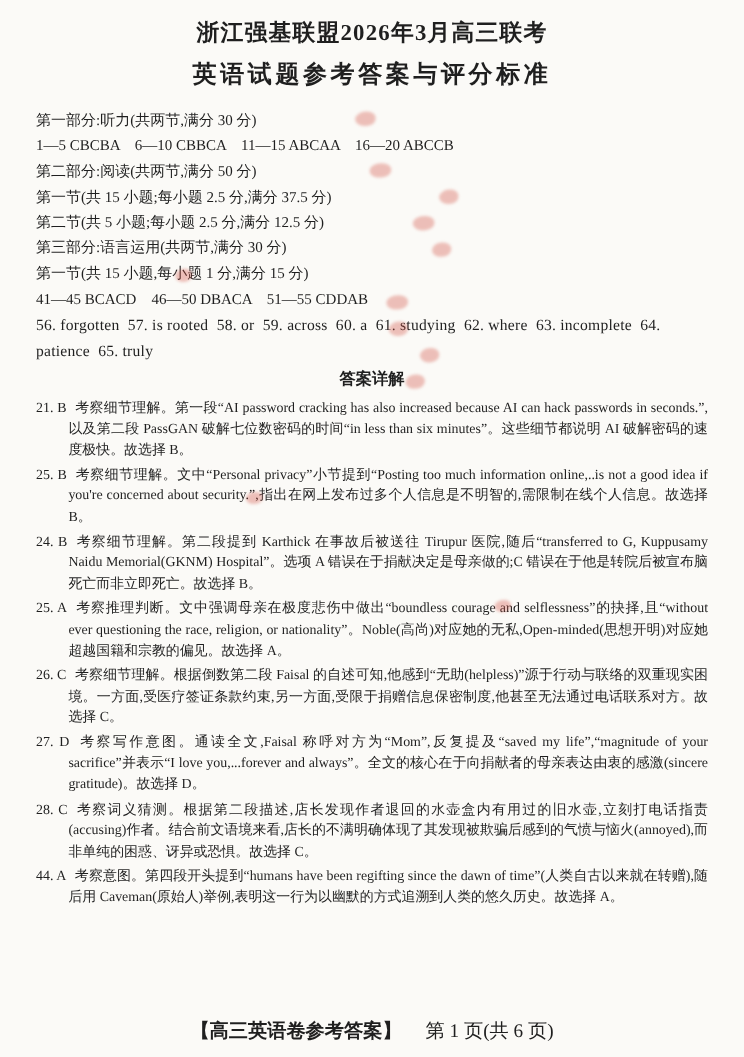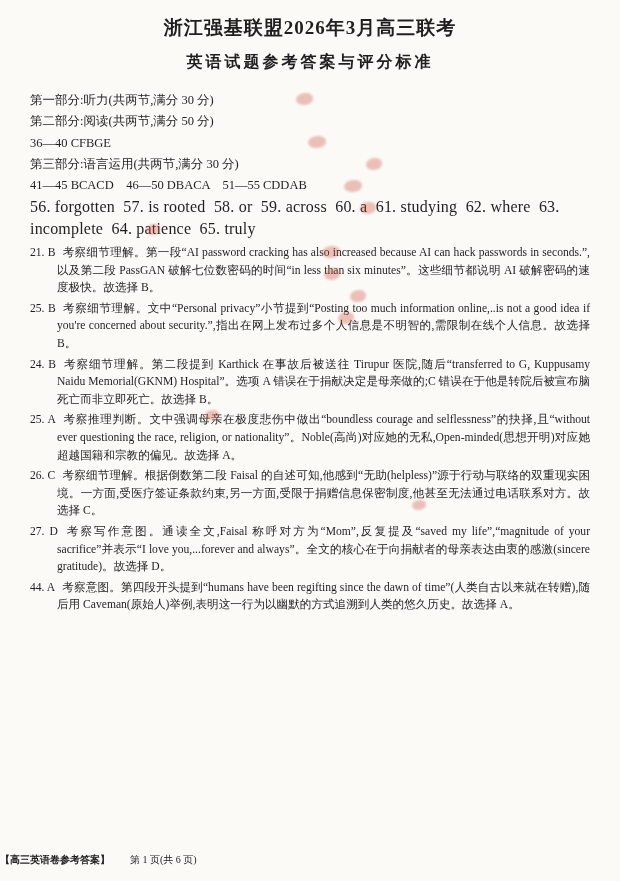--- a/index.html
+++ b/index.html
@@ -13,66 +13,71 @@
     width:620px;height:881px;
     margin:0 auto;
     background:var(--paper);
     color:var(--ink);
     font-family:"Liberation Serif","DejaVu Serif",serif;
     box-sizing:border-box;
     padding:14px 30px 0 30px;
     overflow:hidden;
   }
   .title1{text-align:center;font-weight:bold;font-size:19px;letter-spacing:1px;margin-top:2px;line-height:24px;}
-  .title2{text-align:center;font-weight:bold;font-size:16px;letter-spacing:3px;margin-top:7px;line-height:30px;}
+  .title2{text-align:center;font-weight:bold;font-size:20px;letter-spacing:3px;margin-top:7px;line-height:30px;}
   .answer-key{margin-top:13px;font-size:12.5px;}
   .answer-key p{margin:0;line-height:21.3px;white-space:pre-wrap;}
   .answer-key p.h{font-weight:normal;}
-  .answer-key p.fills{font-size:16px;letter-spacing:0.2px;}
+  .answer-key p.fills{font-size:13px;letter-spacing:0.2px;}
   .detail-header{text-align:center;font-weight:bold;font-size:13.5px;margin-top:3px;line-height:20px;}
   .explanations{margin-top:5px;font-size:11.6px;}
   .exp{margin:0 0 3px 0;line-height:17.6px;padding-left:27px;text-indent:-27px;text-align:justify;}
   .exp-label{margin-right:7px;}
-  .footer{position:absolute;left:0;right:0;bottom:13px;text-align:left;font-size:10px;line-height:16px;}
+  .footer{position:absolute;left:0;right:0;bottom:13px;text-align:center;font-size:16px;line-height:16px;}
   .f-bold{font-weight:bold;margin-right:20px;}
   .stamp{position:absolute;display:block;background:var(--stamp);opacity:.33;filter:blur(1.2px);border-radius:60% 45% 55% 50%;}
 </style>
 </head>
 <body>
 
 <div class="page">
 
   <div class="title1">浙江强基联盟2026年3月高三联考</div>
   <div class="title2">英语试题参考答案与评分标准</div>
 
   <div class="answer-key">
     <p class="h">第一部分:听力(共两节,满分 30 分)</p>
+    <p>1—5 CBCBA    6—10 CBBCA    11—15 ABCAA    16—20 ABCCB</p>
     <p class="h">第二部分:阅读(共两节,满分 50 分)</p>
-    <p>36—40 CFBGE</p>
+    <p class="h">第一节(共 15 小题;每小题 2.5 分,满分 37.5 分)</p>
+    <p class="h">第二节(共 5 小题;每小题 2.5 分,满分 12.5 分)</p>
     <p class="h">第三部分:语言运用(共两节,满分 30 分)</p>
+    <p class="h">第一节(共 15 小题,每小题 1 分,满分 15 分)</p>
     <p>41—45 BCACD    46—50 DBACA    51—55 CDDAB</p>
     <p class="fills">56. forgotten  57. is rooted  58. or  59. across  60. a  61. studying  62. where  63. incomplete  64. patience  65. truly</p>
   </div>
 
+  <div class="detail-header">答案详解</div>
 
   <div class="explanations">
 
       <p class="exp"><span class="exp-label">21. B</span><span>考察细节理解。第一段“AI password cracking has also increased because AI can hack passwords in seconds.”,以及第二段 PassGAN 破解七位数密码的时间“in less than six minutes”。这些细节都说明 AI 破解密码的速度极快。故选择 B。</span></p>
 
       <p class="exp"><span class="exp-label">25. B</span><span>考察细节理解。文中“Personal privacy”小节提到“Posting too much information online,..is not a good idea if you're concerned about security.”,指出在网上发布过多个人信息是不明智的,需限制在线个人信息。故选择 B。</span></p>
 
 
       <p class="exp"><span class="exp-label">24. B</span><span>考察细节理解。第二段提到 Karthick 在事故后被送往 Tirupur 医院,随后“transferred to G, Kuppusamy Naidu Memorial(GKNM) Hospital”。选项 A 错误在于捐献决定是母亲做的;C 错误在于他是转院后被宣布脑死亡而非立即死亡。故选择 B。</span></p>
 
       <p class="exp"><span class="exp-label">25. A</span><span>考察推理判断。文中强调母亲在极度悲伤中做出“boundless courage and selflessness”的抉择,且“without ever questioning the race, religion, or nationality”。Noble(高尚)对应她的无私,Open-minded(思想开明)对应她超越国籍和宗教的偏见。故选择 A。</span></p>
 
       <p class="exp"><span class="exp-label">26. C</span><span>考察细节理解。根据倒数第二段 Faisal 的自述可知,他感到“无助(helpless)”源于行动与联络的双重现实困境。一方面,受医疗签证条款约束,另一方面,受限于捐赠信息保密制度,他甚至无法通过电话联系对方。故选择 C。</span></p>
 
       <p class="exp"><span class="exp-label">27. D</span><span>考察写作意图。通读全文,Faisal 称呼对方为“Mom”,反复提及“saved my life”,“magnitude of your sacrifice”并表示“I love you,...forever and always”。全文的核心在于向捐献者的母亲表达由衷的感激(sincere gratitude)。故选择 D。</span></p>
 
+      <p class="exp"><span class="exp-label">28. C</span><span>考察词义猜测。根据第二段描述,店长发现作者退回的水壶盒内有用过的旧水壶,立刻打电话指责(accusing)作者。结合前文语境来看,店长的不满明确体现了其发现被欺骗后感到的气愤与恼火(annoyed),而非单纯的困惑、讶异或恐惧。故选择 C。</span></p>
 
       <p class="exp"><span class="exp-label">44. A</span><span>考察意图。第四段开头提到“humans have been regifting since the dawn of time”(人类自古以来就在转赠),随后用 Caveman(原始人)举例,表明这一行为以幽默的方式追溯到人类的悠久历史。故选择 A。</span></p>
     </div>
 
   <div class="footer">
     <span class="f-bold">【高三英语卷参考答案】</span><span>第 1 页(共 6 页)</span>
   </div>
 
   <i class="stamp" style="left:296px;top:93px;width:17px;height:12px"></i>
   <i class="stamp" style="left:308px;top:136px;width:18px;height:12px"></i>

